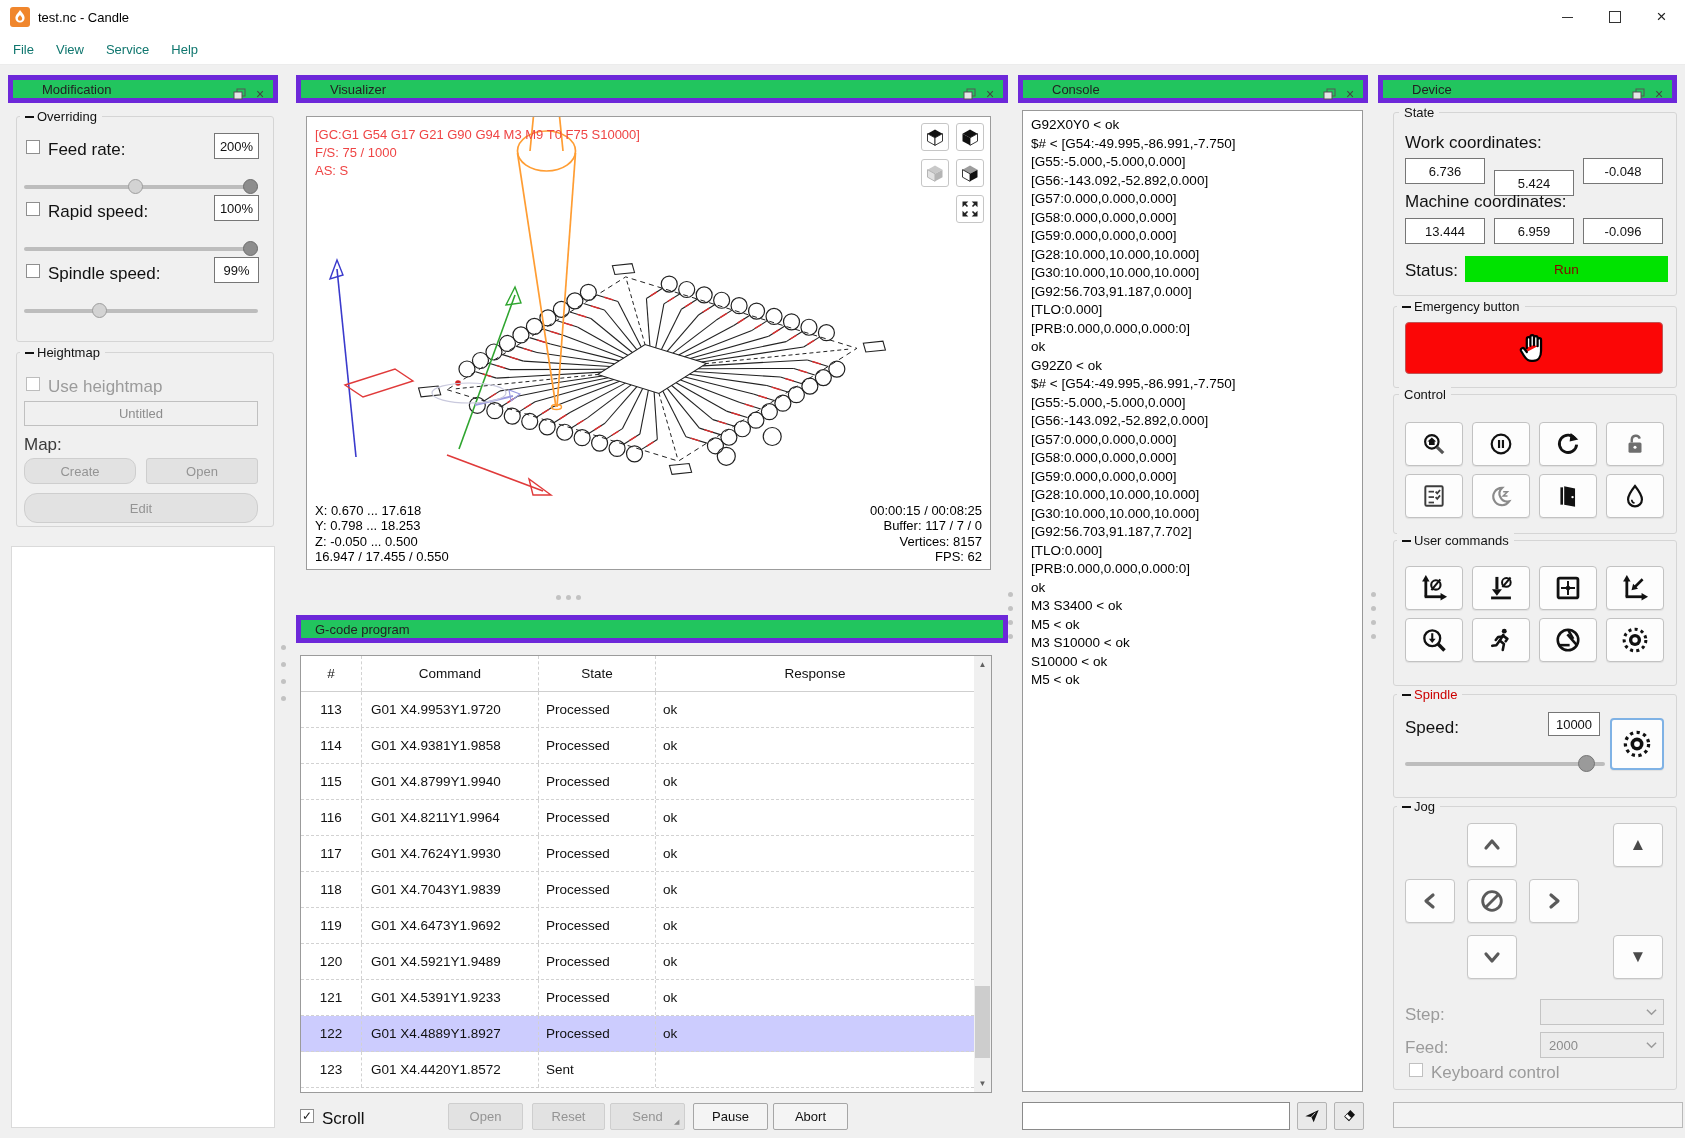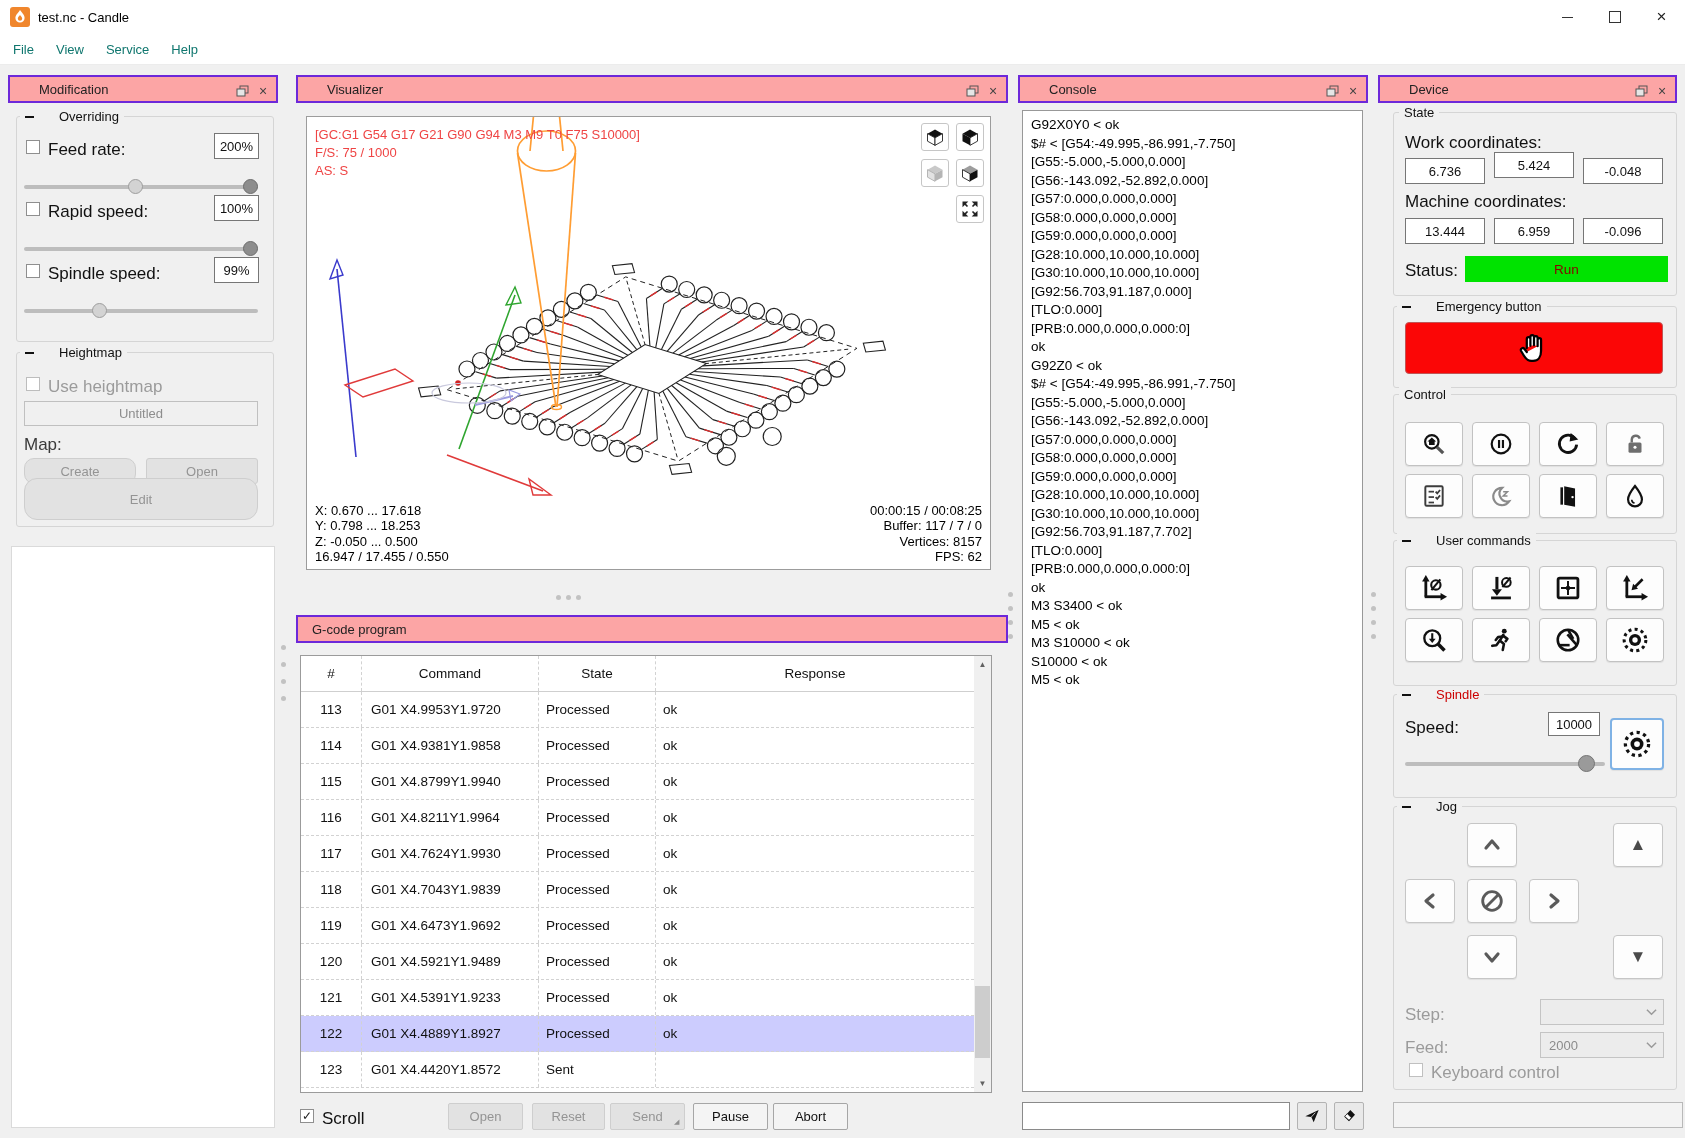--- a/index.html
+++ b/index.html
@@ -5,26 +5,26 @@
   html,body{margin:0;padding:0}
   body{width:1685px;height:1138px;position:relative;overflow:hidden;background:#f0f0f0;
        font-family:"Liberation Sans",sans-serif;color:#111;-webkit-font-smoothing:antialiased}
   
   #titlebar{position:absolute;left:0;top:0;width:1685px;height:34px;background:#fff;display:flex;align-items:center}
   #title-text{font-size:13px;margin-left:8px;color:#000}
   .wbtn{width:47px;height:34px;display:flex;align-items:center;justify-content:center}
   #menubar{position:absolute;left:0;top:34px;width:1685px;height:30px;background:#fff;display:flex;align-items:center;border-bottom:1px solid #ececec;padding-left:2px}
   .mitem{padding:4px 11px;font-size:13px;color:#0f766e}
   
-  .hdr{position:absolute;height:28px;background:#fca5a5;border:2px solid #6d28d9;box-sizing:border-box;display:flex;align-items:center;font-size:13px;color:#222;padding-left:29px}
+  .hdr{position:absolute;height:28px;background:#22c55e;border:5px solid #6d28d9;box-sizing:border-box;display:flex;align-items:center;font-size:13px;color:#222;padding-left:29px}
   .hdr .hicons{position:absolute;right:6px;top:0;height:28px;display:flex;align-items:center;gap:7px}
   .hic{width:14px;height:14px;display:flex;align-items:center;justify-content:center;color:#444;font-size:14px;line-height:14px}
   
   .gbx{position:absolute;border:1px solid #d5d5d5;border-radius:3px;box-sizing:border-box}
-  .leg{position:absolute;background:#f0f0f0;font-size:13px;color:#111;padding:0 5px;display:flex;align-items:center;gap:25px;height:14px}
+  .leg{position:absolute;background:#f0f0f0;font-size:13px;color:#111;padding:0 5px;display:flex;align-items:center;gap:3px;height:14px}
   .minus{display:inline-block;width:9px;border-top:2px solid #111;margin-top:1px}
   .lbl{position:absolute;font-size:17px;color:#111;white-space:nowrap}
   .dim{color:#9b9b9b}
   .cb{position:absolute;width:14px;height:14px;background:#fff;border:1px solid #8f8f8f;box-sizing:border-box;font-size:12px;line-height:12px;text-align:center;color:#222}
   .vbox{position:absolute;border:1px solid #767676;background:#fff;font-size:13px;display:flex;align-items:center;justify-content:center;box-sizing:border-box}
   .track{position:absolute;height:4px;background:#bdbdbd;border-radius:2px}
   .knob{position:absolute;width:15px;height:15px;border-radius:50%;box-sizing:border-box}
   .knob.light{background:#d3d3d3;border:1px solid #9d9d9d}
   .knob.dark{background:#8d8d8d;border:1px solid #6d6d6d}
   .btn{position:absolute;display:flex;align-items:center;justify-content:center;font-size:13px;background:#f4f4f4;border:1px solid #a6a6a6;border-radius:2px;color:#111;box-sizing:border-box}
@@ -132,21 +132,21 @@
 <div class="leg" style="left:20px;top:345px">
   <span class="minus"></span>
   <span>Heightmap</span>
 </div>
 <div class="cb" style="left:26px;top:377px;border-color:#bdbdbd"></div>
 <div class="lbl dim" style="left:48px;top:377px">Use heightmap</div>
 <div class="vbox" style="left:24px;top:401px;width:234px;height:25px;border-color:#c0c0c0;background:transparent;color:#8d8d8d">Untitled</div>
 <div class="lbl" style="left:24px;top:435px;color:#3a3a3a">Map:</div>
 <div class="btn dis" style="left:24px;top:458px;width:112px;height:26px;border-radius:10px">Create</div>
 <div class="btn dis" style="left:146px;top:458px;width:112px;height:26px;border-radius:3px">Open</div>
-<div class="btn dis" style="left:24px;top:478px;width:234px;height:42px;border-radius:13px">Edit</div>
+<div class="btn dis" style="left:24px;top:493px;width:234px;height:30px;border-radius:13px">Edit</div>
 
 <div id="whitepane"></div>
 
 <div class="hdr" style="left:296px;top:75px;width:712px">
   <span>Visualizer</span>
   <span class="hicons">
     <span class="hic">
         <svg width="13" height="12">
           <rect x="4" y="1" width="8" height="7" fill="none" stroke="#555"></rect>
           <rect x="1" y="4" width="8" height="7" fill="#e6e6e6" stroke="#555"></rect>
@@ -598,21 +598,21 @@
     <span class="hic">×</span>
   </span>
 </div>
 
 <div class="gbx" style="left:1393px;top:112px;width:284px;height:184px"></div>
 <div class="leg" style="left:1399px;top:105px">
     <span>State</span>
   </div>
 <div class="lbl" style="left:1405px;top:133px">Work coordinates:</div>
 <div class="vbox coord" style="left:1405px;top:158px">6.736</div>
-<div class="vbox coord" style="left:1494px;top:152px">5.424</div>
+<div class="vbox coord" style="left:1494px;top:170px">5.424</div>
 <div class="vbox coord" style="left:1583px;top:158px">-0.048</div>
 <div class="lbl" style="left:1405px;top:192px">Machine coordinates:</div>
 <div class="vbox coord" style="left:1405px;top:218px">13.444</div>
 <div class="vbox coord" style="left:1494px;top:218px">6.959</div>
 <div class="vbox coord" style="left:1583px;top:218px">-0.096</div>
 <div class="lbl" style="left:1405px;top:261px">Status:</div>
 <div id="status-badge" style="background: rgb(0, 227, 0); color: rgb(139, 0, 0);">Run</div>
 
 <div class="gbx" style="left:1393px;top:306px;width:284px;height:82px"></div>
 <div class="leg" style="left:1397px;top:299px">

